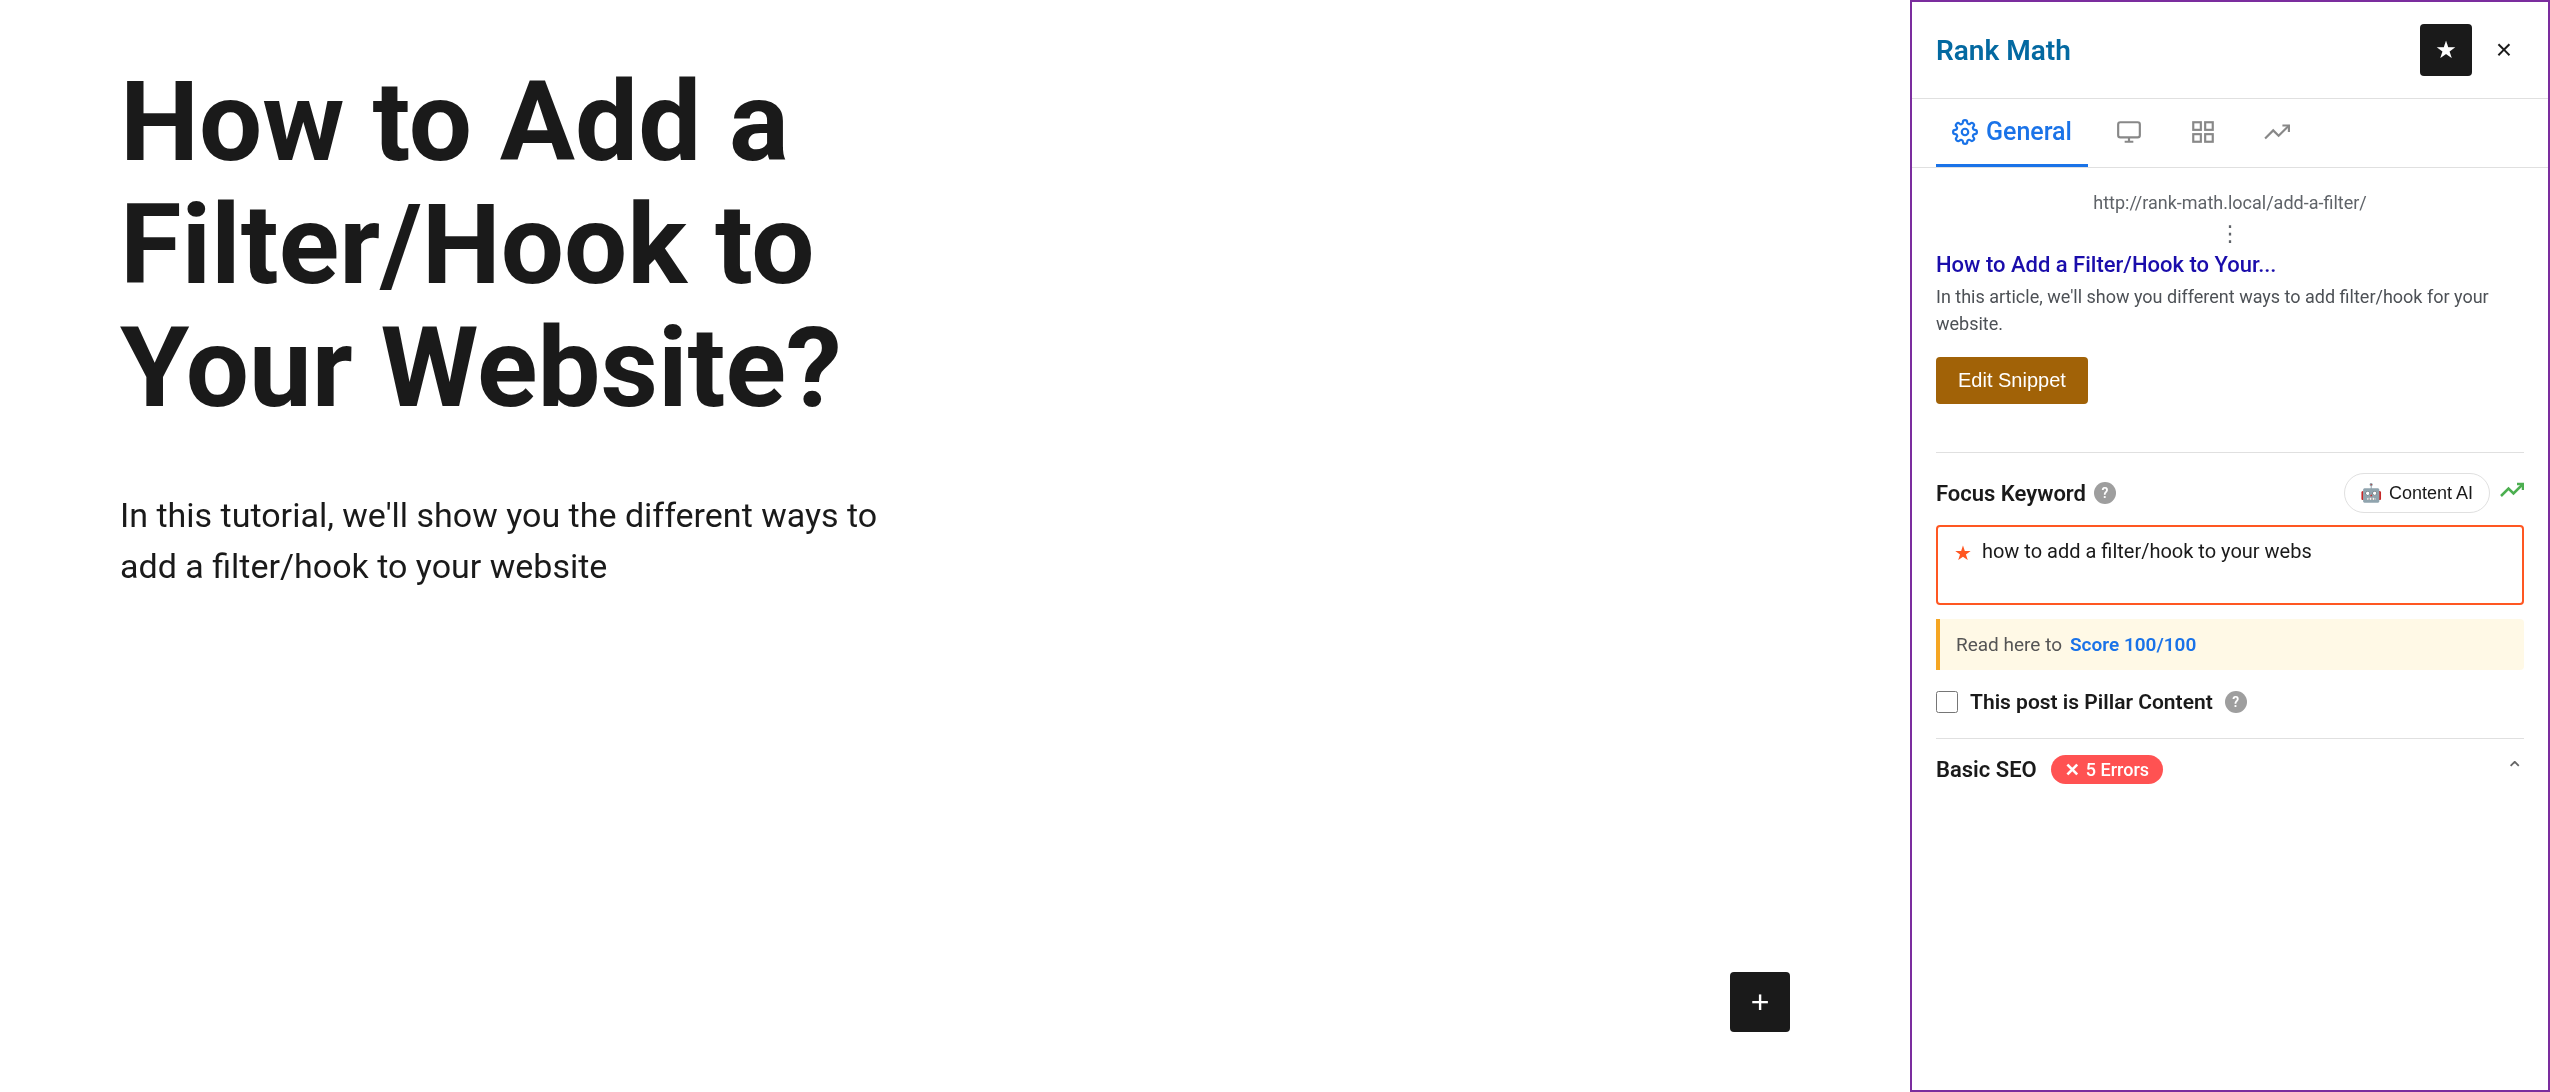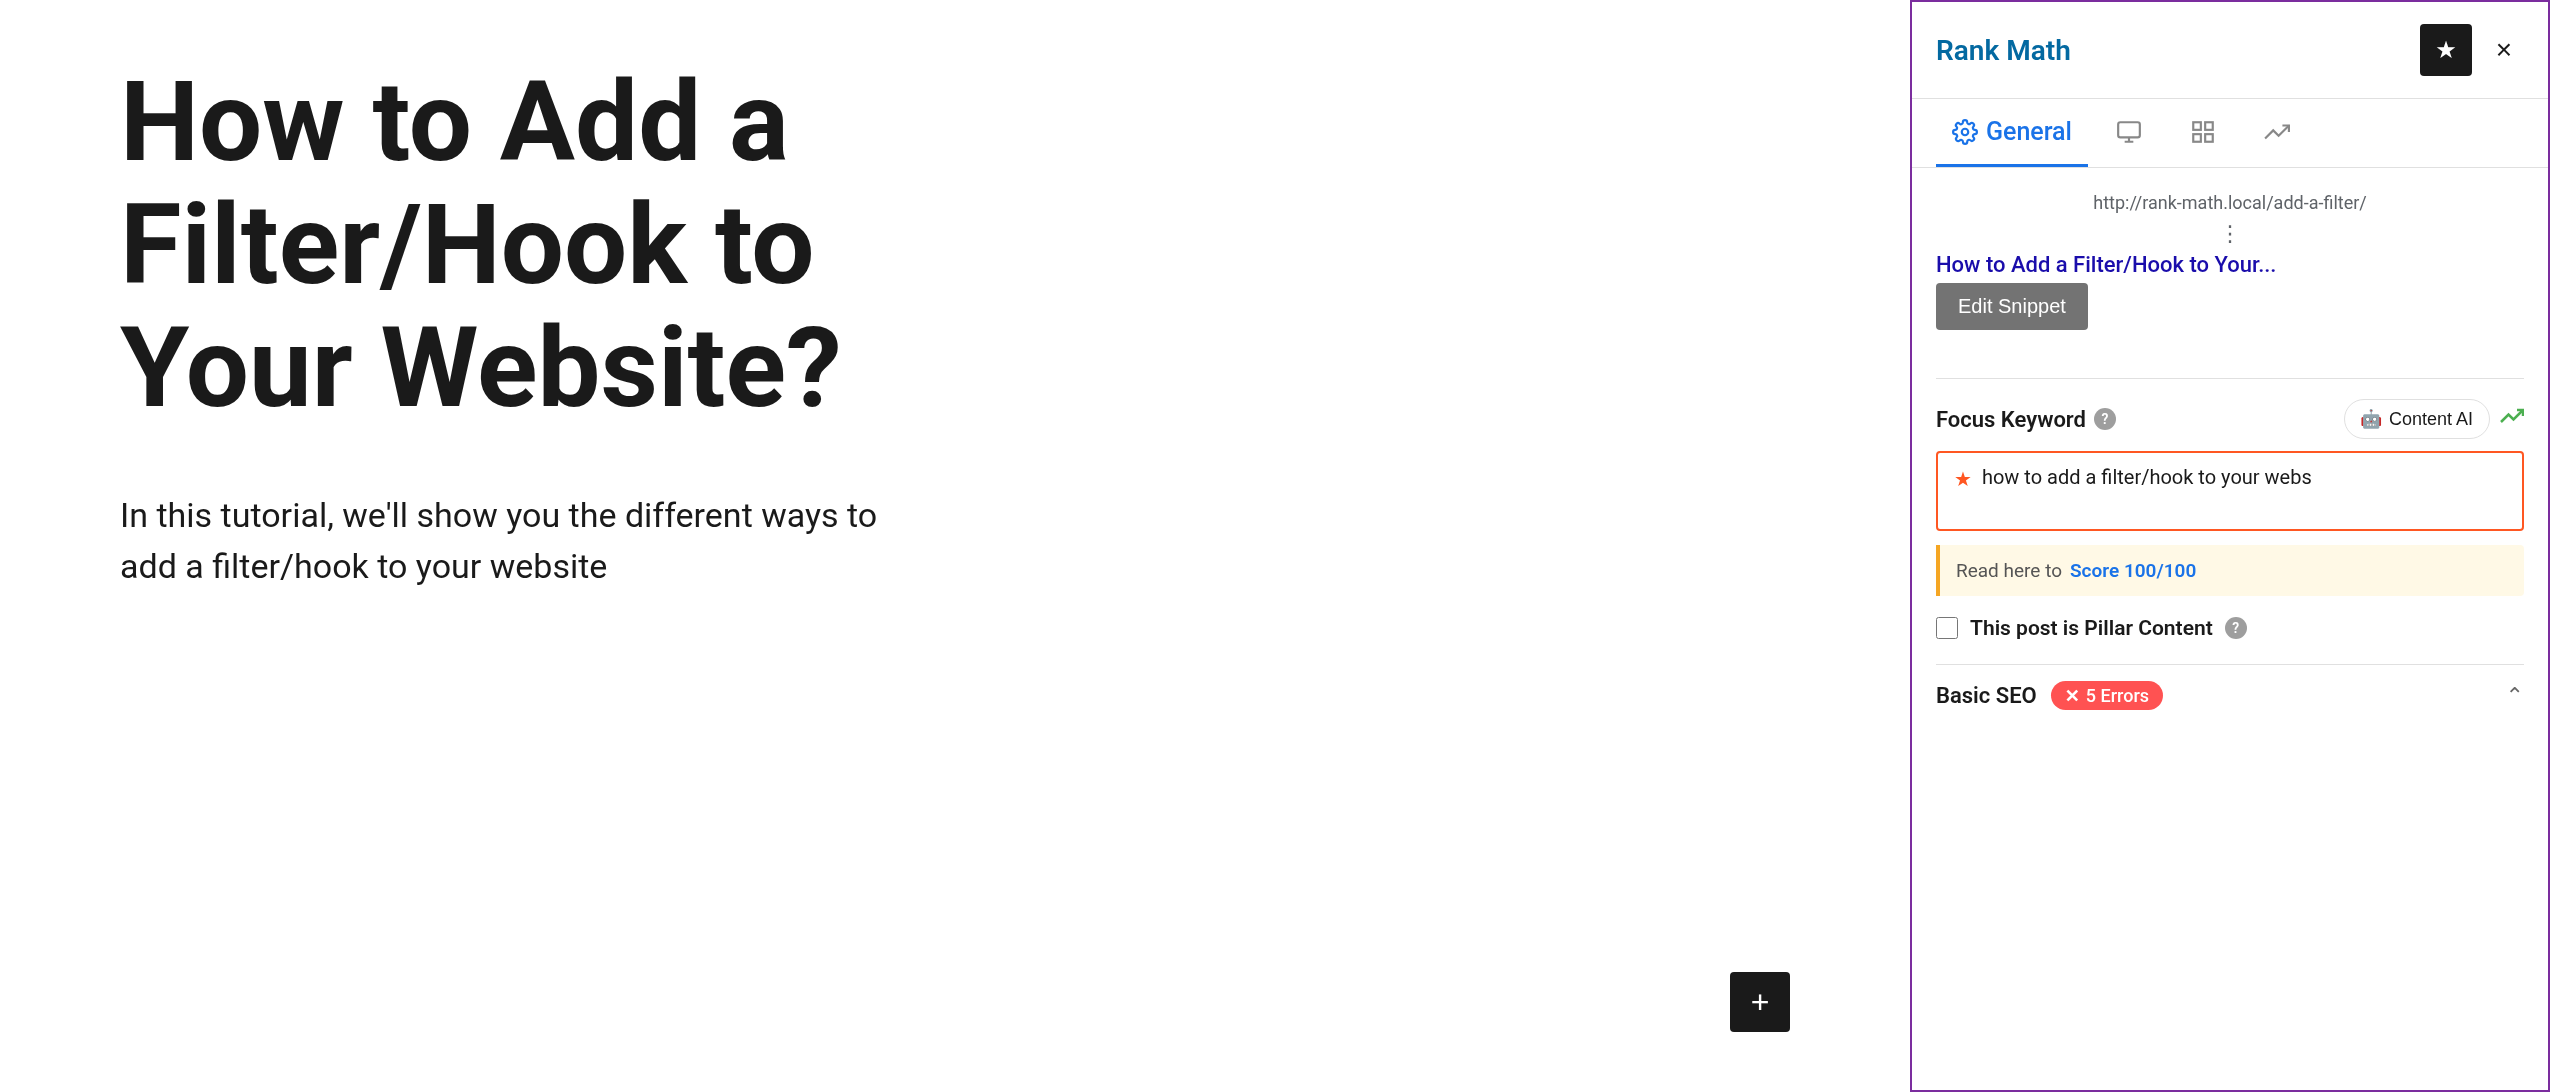--- a/index.html
+++ b/index.html
@@ -202,21 +202,21 @@
     }
 
     .preview-description {
       font-size: 18px;
       color: #4d5156;
       line-height: 1.5;
       margin-bottom: 20px;
     }
 
     .edit-snippet-btn {
-      background: #737373;
+      background: #a16207;
       color: #fff;
       border: none;
       border-radius: 4px;
       padding: 12px 22px;
       font-size: 20px;
       font-weight: 500;
       cursor: pointer;
       margin-bottom: 28px;
     }
 
@@ -457,20 +457,21 @@
 
     
 
     <div class="preview-url-row">
       <span class="preview-url">http://rank-math.local/add-a-filter/</span>
       <span class="preview-url-menu">⋮</span>
     </div>
 
     <a class="preview-title-link" href="#">How to Add a Filter/Hook to Your...</a>
 
+    <p class="preview-description">In this article, we'll show you different ways to add filter/hook for your website.</p>
 
     <button class="edit-snippet-btn">Edit Snippet</button>
 
     <hr class="divider">
 
     
     <div class="focus-keyword-row">
       <div class="focus-keyword-label">
         <span>Focus Keyword</span>
         <div class="help-icon">

